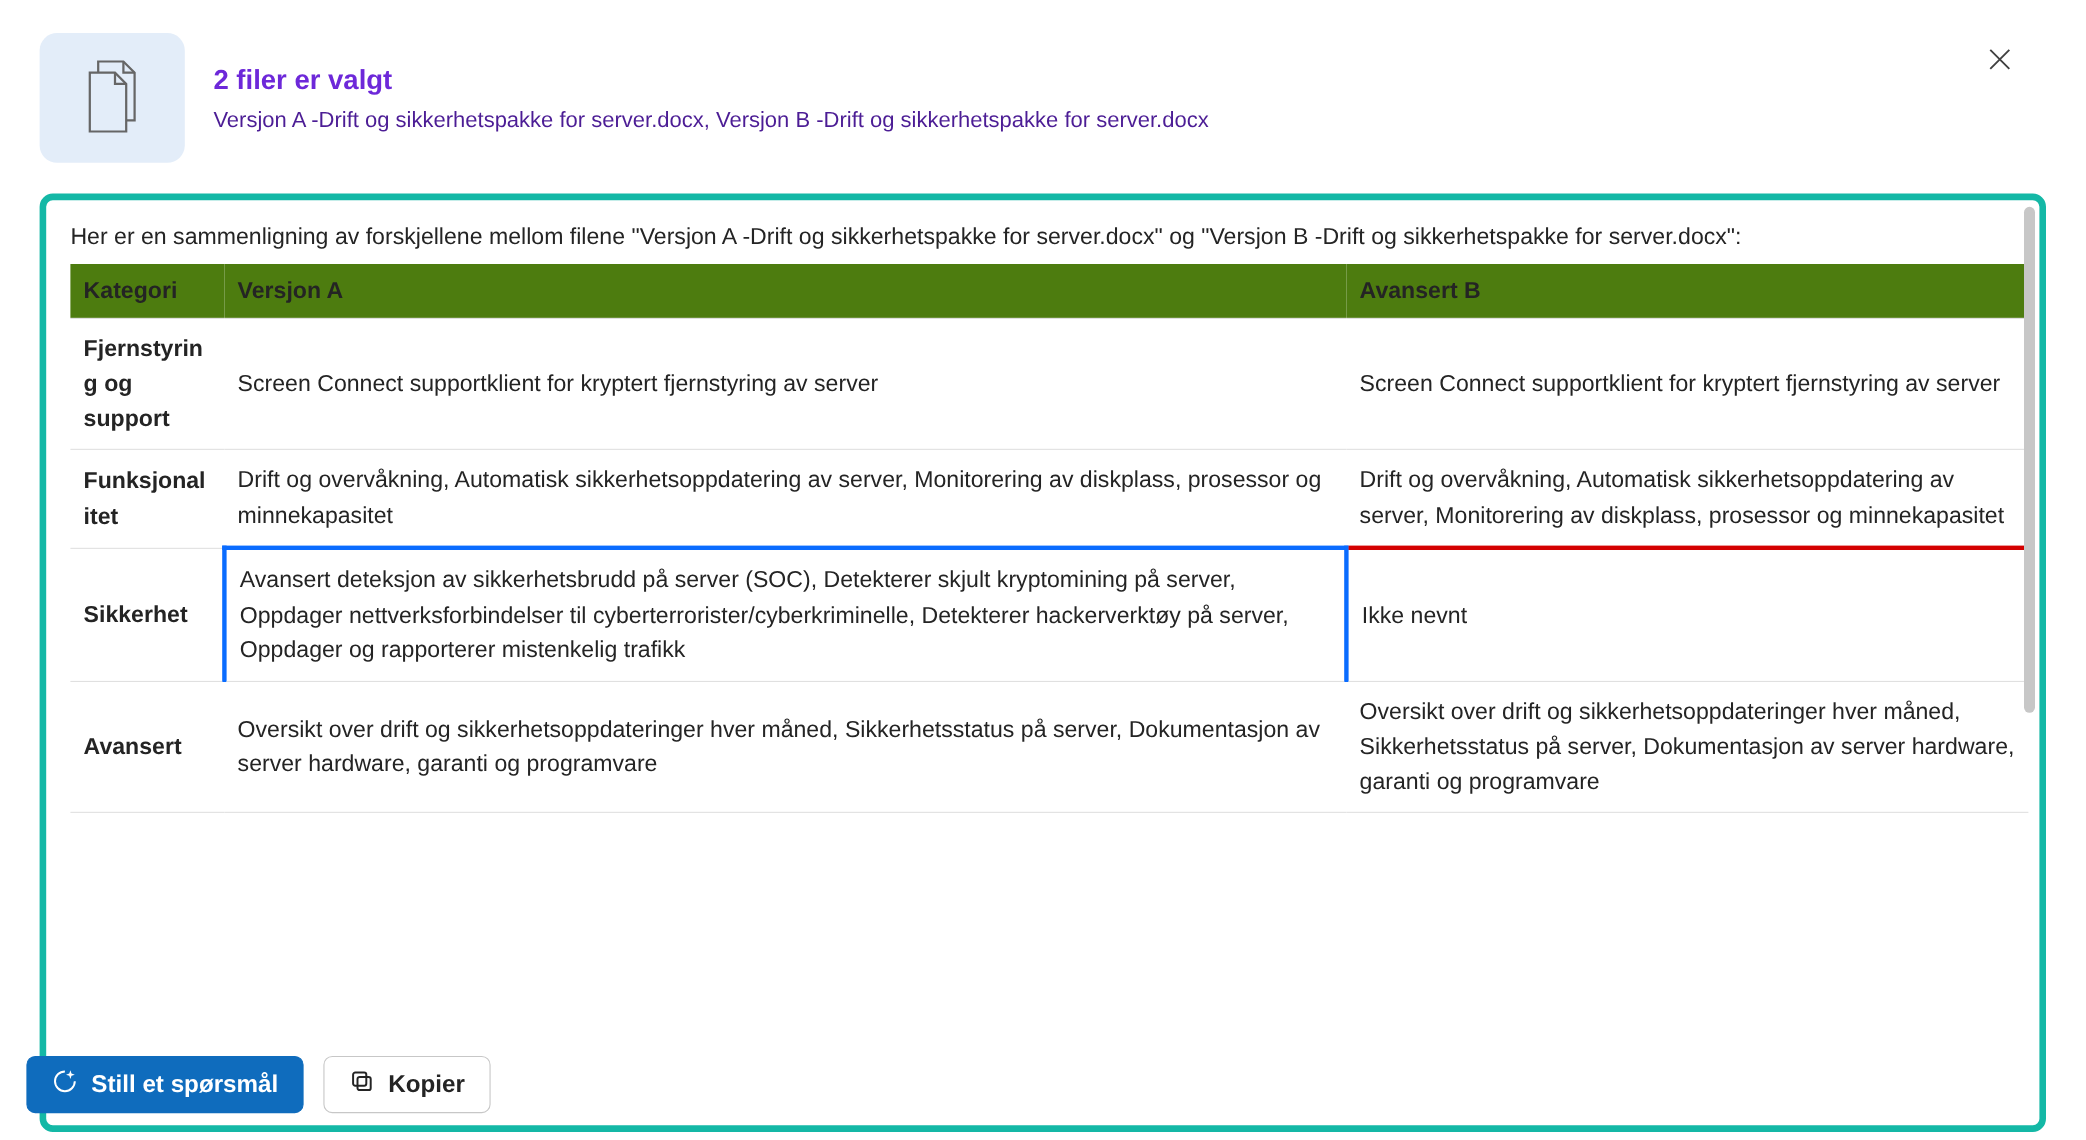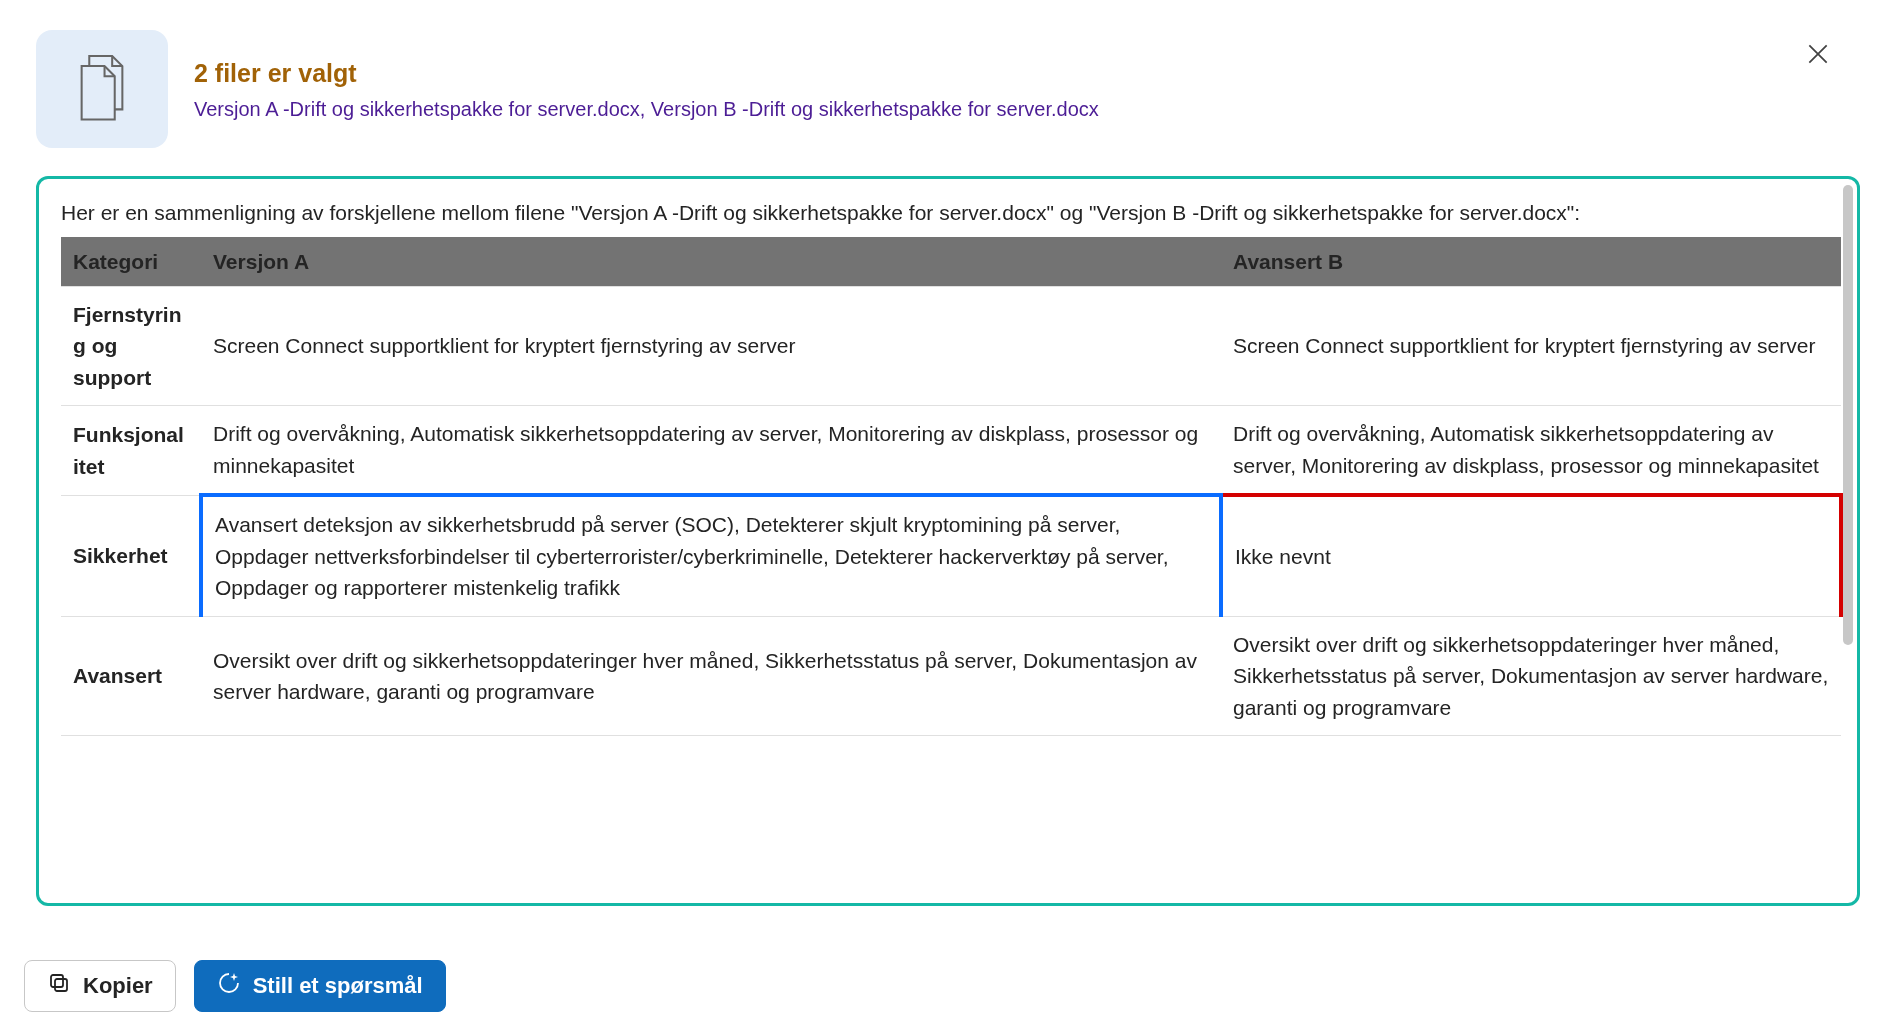--- a/index.html
+++ b/index.html
@@ -28,44 +28,44 @@
     display: flex;
     align-items: center;
     justify-content: center;
     flex-shrink: 0;
   }
   .file-icon-box svg { width: 56px; height: 72px; }
   .header-text { flex: 1; }
   .header-title {
     font-size: 25px;
     font-weight: 600;
-    color: #a16207;
+    color: #6d28d9;
     margin-bottom: 4px;
   }
   .header-subtitle {
     font-size: 20px;
     color: #4c1d95;
   }
   .close-btn {
     position: absolute;
     top: 36px;
     right: 60px;
     width: 36px;
     height: 36px;
     display: flex;
     align-items: center;
     justify-content: center;
     cursor: pointer;
     color: #424242;
   }
   .content-area {
-    border: 3px solid #14b8a6;
+    border: 6px solid #14b8a6;
     border-radius: 12px;
     position: relative;
-    height: 730px;
+    height: 853px;
     overflow: hidden;
   }
   .scroll-track {
     position: absolute;
     right: 4px;
     top: 6px;
     width: 10px;
     height: 460px;
     background: #c7c7c7;
     border-radius: 5px;
@@ -85,21 +85,21 @@
   table.cmp {
     width: 100%;
     border-collapse: collapse;
     table-layout: fixed;
     font-size: 21px;
   }
   table.cmp col.col-cat { width: 140px; }
   table.cmp col.col-a   { width: 1020px; }
   table.cmp col.col-b   { width: 620px; }
   table.cmp thead th {
-    background: #737373;
+    background: #4d7c0f;
     font-weight: 700;
     text-align: left;
     padding: 10px 12px;
     border-bottom: 1px solid #e0e0e0;
     color: #242424;
   }
   table.cmp tbody td {
     padding: 12px 12px;
     vertical-align: middle;
     border-bottom: 1px solid #e0e0e0;
@@ -207,31 +207,31 @@
             <td class="cat">Avansert</td>
             <td><span>Oversikt over drift og sikkerhetsoppdateringer hver måned, Sikkerhetsstatus på server, Dokumentasjon av server hardware, garanti og programvare</span></td>
             <td><span>Oversikt over drift og sikkerhetsoppdateringer hver måned, Sikkerhetsstatus på server, Dokumentasjon av server hardware, garanti og programvare</span></td>
           </tr>
         </tbody>
     </table>
   </div>
 </div>
 
 <div class="actions">
+  <button class="btn primary">
+    <span>
+      <svg viewBox="0 0 24 24" fill="none" stroke="currentColor" stroke-width="1.8">
+        <path d="M12 3 A9 9 0 1 0 21 12"></path>
+        <path d="M17 2 L18 5 L21 6 L18 7 L17 10 L16 7 L13 6 L16 5 Z" fill="currentColor" stroke="none"></path>
+      </svg>
+    </span>
+    <span>Still et spørsmål</span>
+  </button>
   <button class="btn">
     <span>
       <svg viewBox="0 0 24 24" fill="none" stroke="currentColor" stroke-width="1.8">
         <rect x="8" y="8" width="12" height="12" rx="2"></rect>
         <rect x="4" y="4" width="12" height="12" rx="2"></rect>
       </svg>
     </span>
     <span>Kopier</span>
   </button>
-  <button class="btn primary">
-    <span>
-      <svg viewBox="0 0 24 24" fill="none" stroke="currentColor" stroke-width="1.8">
-        <path d="M12 3 A9 9 0 1 0 21 12"></path>
-        <path d="M17 2 L18 5 L21 6 L18 7 L17 10 L16 7 L13 6 L16 5 Z" fill="currentColor" stroke="none"></path>
-      </svg>
-    </span>
-    <span>Still et spørsmål</span>
-  </button>
 </div>
 
 </body></html>

